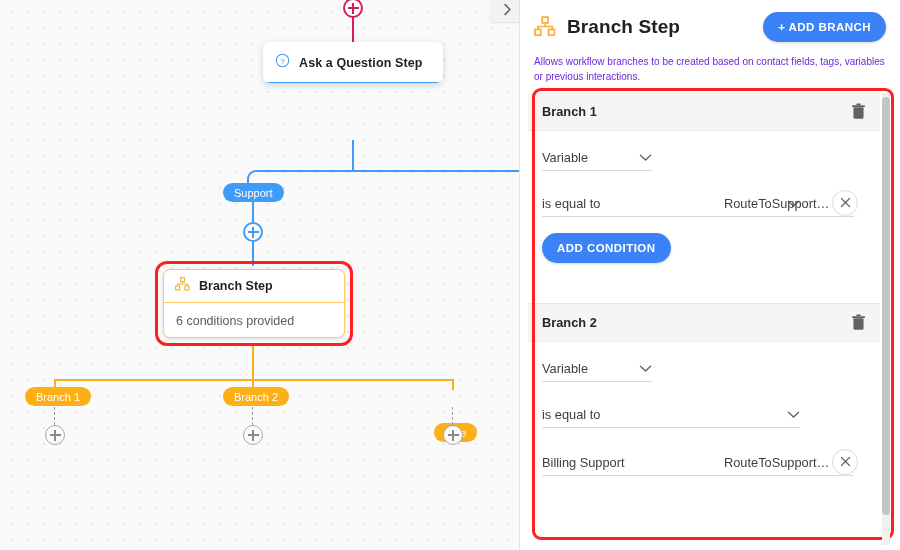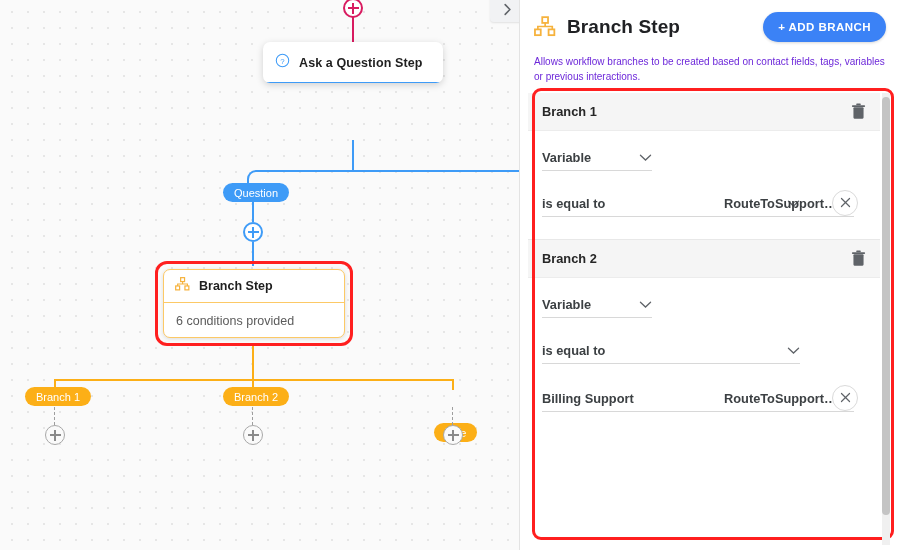--- a/index.html
+++ b/index.html
@@ -175,21 +175,21 @@
   .branch-card + .branch-card { border-top: 1px solid #e8e8e8; }
   .branch-head {
     display: flex; align-items: center;
     height: 38px; padding: 0 14px;
     background: #f5f5f5;
     border-bottom: 1px solid #ececec;
   }
   .branch-name { font-size: 12.8px; font-weight: bold; color: #262626; }
   .trash-btn { margin-left: auto; cursor: pointer; display: flex; }
 
-  .cond-rows { padding: 14px 14px 0 14px; font-weight: bold; }
+  .cond-rows { padding: 14px 14px 0 14px; }
   .cond-row { display: flex; align-items: flex-end; gap: 14px; }
   .sel {
     position: relative;
     border-bottom: 1px solid #d8d8d8;
     height: 26px;
     display: flex; align-items: center;
     font-size: 12.8px; color: #3c4043;
     cursor: pointer;
   }
   .sel .caret { margin-left: auto; }
@@ -257,21 +257,21 @@
 
     <div class="ln" style="left:352px; top:140px; width:2px; height:31px;"></div>
 
     <div class="ln" style="left:262px; top:170px; width:258px; height:2px;"></div>
 
     <div style="position:absolute;left:247px;top:170px;width:16px;height:16px;
                 border-left:2px solid #3e9bf7;border-top:2px solid #3e9bf7;
                 border-top-left-radius:9px;"></div>
     <div class="ln" style="left:247px; top:185px; width:2px; height:9px;"></div>
 
-    <div class="badge badge-blue" style="left:223px; top:183px;">Question</div>
+    <div class="badge badge-blue" style="left:223px; top:183px;">Support</div>
 
     <div class="ln" style="left:252px; top:202px; width:2px; height:20px;"></div>
     <div class="plus-node plus-blue" style="left:243px; top:222px; color:#3e9bf7;">
       <span class="plus-glyph"></span>
     </div>
     <div class="ln" style="left:252px; top:242px; width:2px; height:24px;"></div>
 
     <div class="bstep-wrap">
       <div class="bstep">
         <div class="bstep-head">
@@ -389,20 +389,21 @@
               </div>
               <div class="x-btn" style="position:absolute; left:304px;">
                 <span>
                   <svg width="11" height="11" viewBox="0 0 12 12">
                     <path d="M1.6 1.6l8.8 8.8M10.4 1.6l-8.8 8.8" stroke="#5f6368" stroke-width="1.3" stroke-linecap="round"></path>
                   </svg>
                 </span>
               </div>
             </div>
           </div>
+          <button class="add-cond-btn">ADD CONDITION</button>
           <div style="height:22px;"></div>
         </div>
 
         <div class="branch-card">
           <div class="branch-head">
             <span class="branch-name">Branch 2</span>
             <span class="trash-btn">
               <svg width="15" height="17" viewBox="0 0 16 18">
                 <rect x="2.6" y="4.4" width="10.8" height="12.2" rx="1.1" fill="#5f6368"></rect>
                 <rect x="1" y="2.3" width="14" height="2" rx="0.8" fill="#5f6368"></rect>

